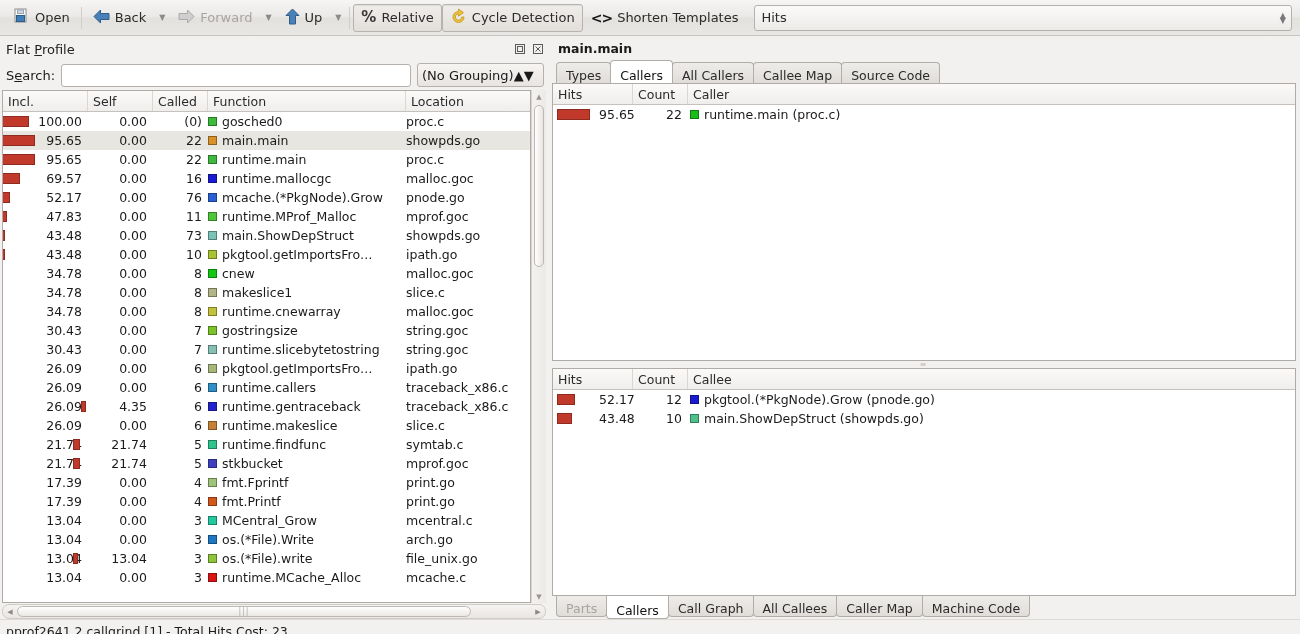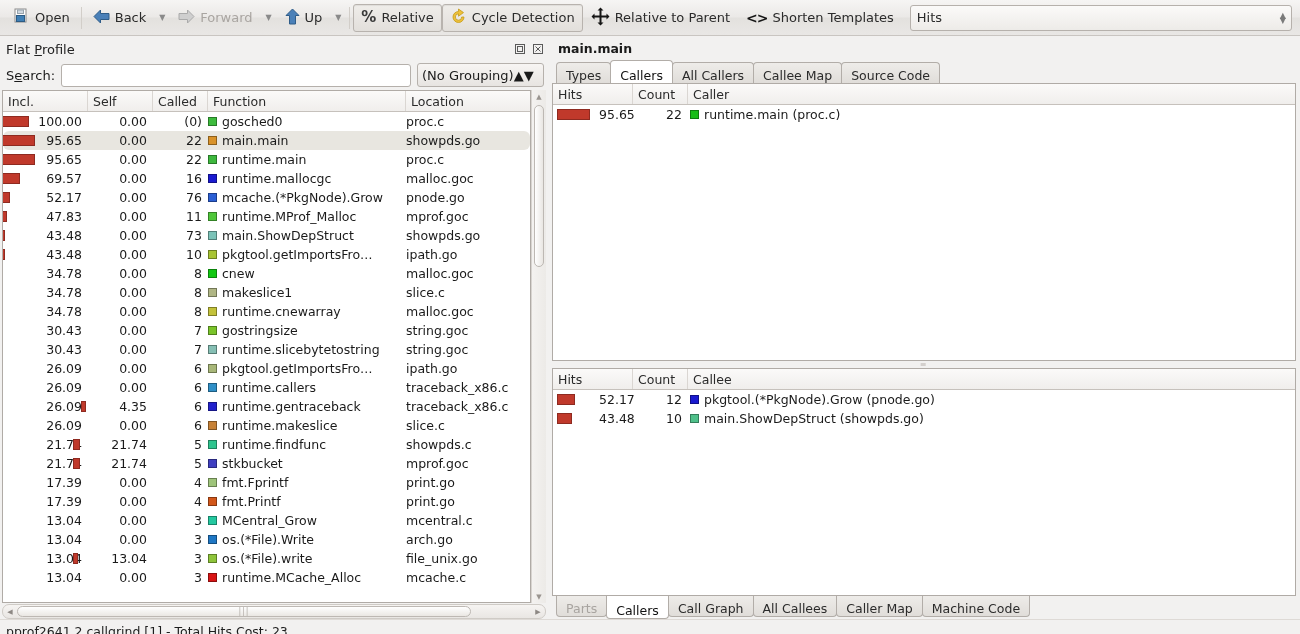--- a/index.html
+++ b/index.html
@@ -142,21 +142,20 @@
     flex: 0 0 auto;
   }
   .th { padding: 2px 5px; border-right: 1px solid #dad6d2; display:flex; align-items:center; }
   .tbl-body { flex: 1; overflow: hidden; background: #fff; }
   .row {
     display: flex;
     height: 19px;
     align-items: center;
     font-size: 12.5px;
     color: #1a1a1a;
-    border-radius: 6px;
   }
   .row.sel { background: #e8e6e0; }
   .c-incl { width: 85px; display: flex; align-items: center; justify-content: flex-end; padding-right: 6px; gap: 0; }
   .c-self { width: 65px; display: flex; align-items: center; justify-content: flex-end; padding-right: 6px; }
   .c-called { width: 55px; text-align: right; padding-right: 6px; }
   .c-func { width: 198px; display: flex; align-items: center; gap: 5px; overflow: hidden; white-space: nowrap; }
   .c-loc { flex: 1; overflow: hidden; white-space: nowrap; }
 
   .costbar {
     position: relative;
@@ -335,28 +334,20 @@
 
   <div class="tb-btn toggled">
     <span class="icn">
       <svg width="17" height="16" viewBox="0 0 17 16">
         <path d="M14 9 A5.5 5.5 0 1 1 8.5 3.5 L8.5 1 L13.5 4.6 L8.5 8.2 L8.5 5.8 A3.2 3.2 0 1 0 11.7 9 Z" fill="#eec03a" stroke="#c49a16" stroke-width="0.8"></path>
       </svg>
     </span>
     <span>Cycle Detection</span>
   </div>
 
-  <div class="tb-btn">
-    <span class="icn">
-      <svg width="19" height="19" viewBox="0 0 19 19">
-        <path d="M9.5 0.5 L12.5 3.5 L10.5 3.5 L10.5 8.5 L15.5 8.5 L15.5 6.5 L18.5 9.5 L15.5 12.5 L15.5 10.5 L10.5 10.5 L10.5 15.5 L12.5 15.5 L9.5 18.5 L6.5 15.5 L8.5 15.5 L8.5 10.5 L3.5 10.5 L3.5 12.5 L0.5 9.5 L3.5 6.5 L3.5 8.5 L8.5 8.5 L8.5 3.5 L6.5 3.5 Z" fill="#151515"></path>
-      </svg>
-    </span>
-    <span>Relative to Parent</span>
-  </div>
 
   <div class="tb-btn">
     <span class="icn" style="font-size:14px;font-weight:bold;color:#151515;line-height:1;letter-spacing:-1px;">&lt;&gt;</span>
     <span>Shorten Templates</span>
   </div>
 
   <div class="combo">
     <span>Hits</span>
     <span class="spinner">
         <span>▲</span>
@@ -690,21 +681,21 @@
                   <span class="costbar small">
                     <i style="width: 6.7394px;"></i>
                   </span>
                   <span>21.74</span>
                 </div>
                 <div class="c-called">5</div>
                 <div class="c-func">
                   <span class="swatch" style="background: rgb(46, 196, 142);"></span>
                   <span>runtime.findfunc</span>
                 </div>
-                <div class="c-loc">showpds.c</div>
+                <div class="c-loc">symtab.c</div>
               </div>
               <div class="row">
                 <div class="c-incl">
                   <span class="costbar"></span>
                   <span>21.74</span>
                 </div>
                 <div class="c-self">
                   <span class="costbar small">
                     <i style="width: 6.7394px;"></i>
                   </span>

